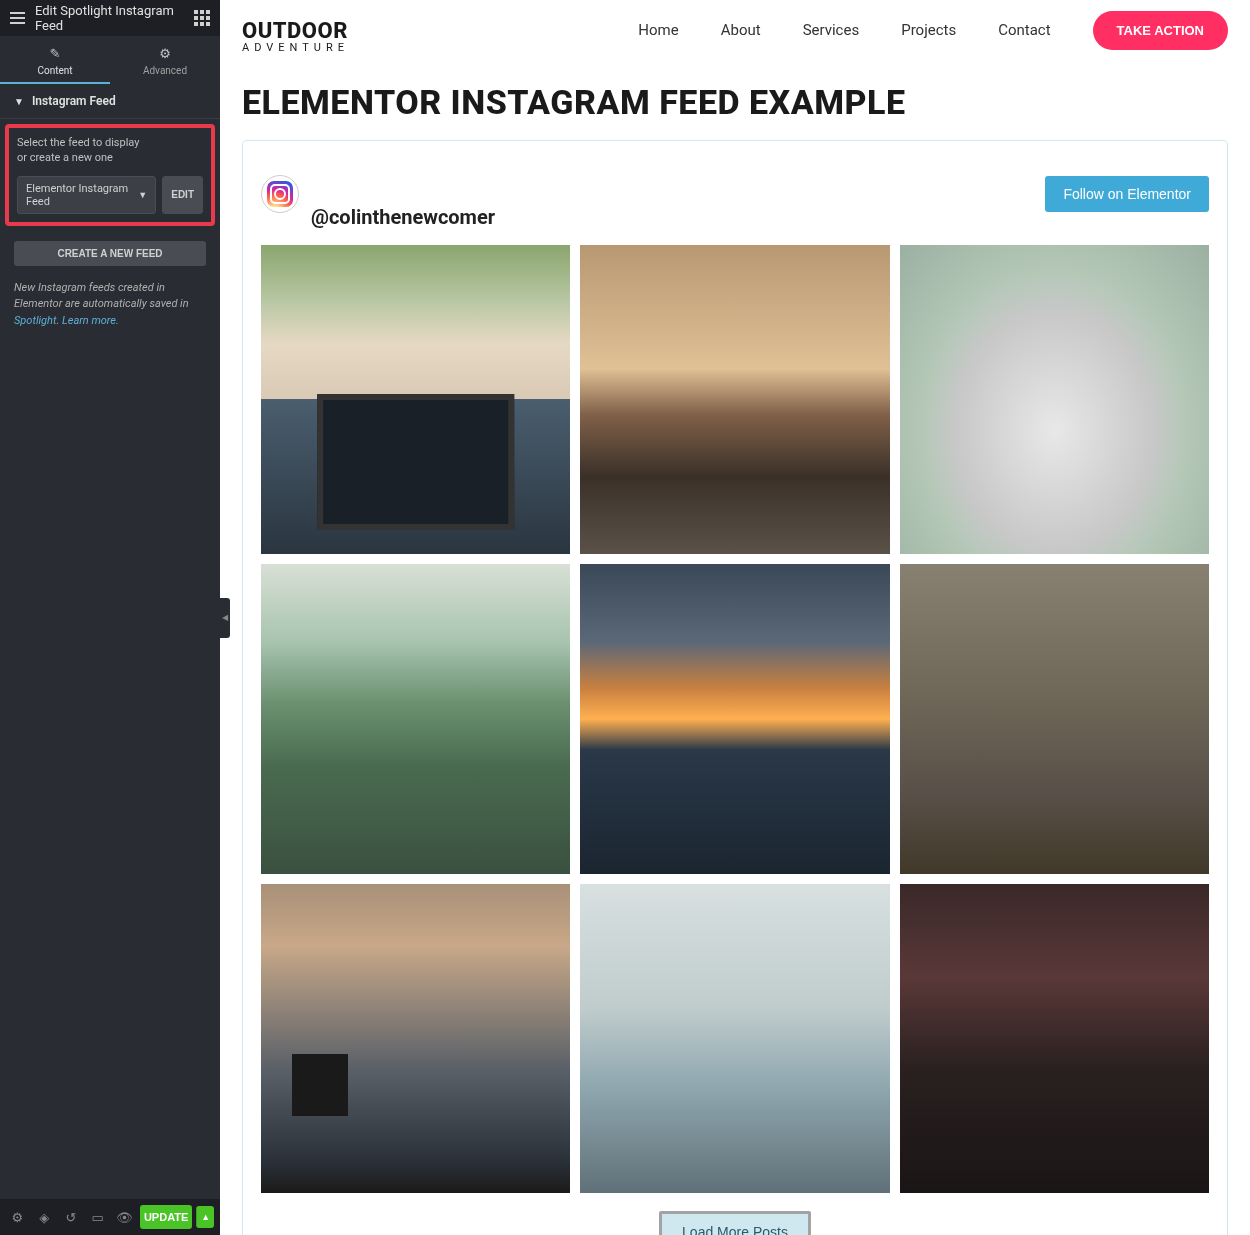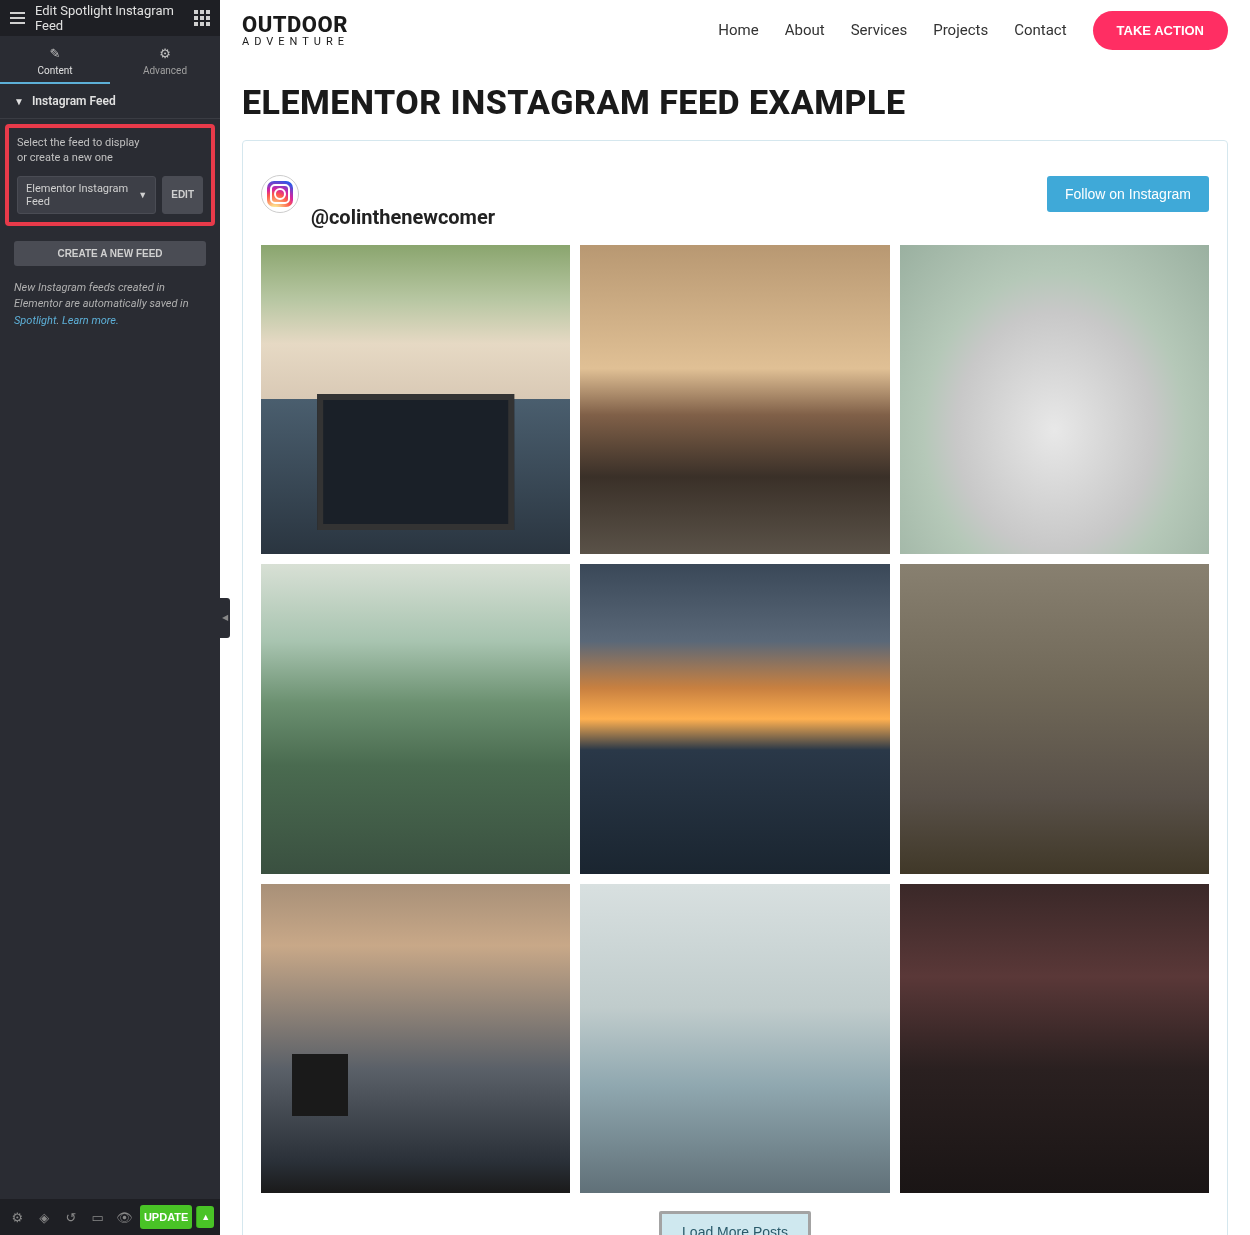--- a/index.html
+++ b/index.html
@@ -37,25 +37,25 @@
 
 .collapse-handle { position: absolute; right: -10px; top: 50%; transform: translateY(-50%); width: 10px; height: 40px; background: #2a2c33; display: flex; align-items: center; justify-content: center; font-size: 8px; color: #888; cursor: pointer; border-radius: 0 3px 3px 0; }
 
 .sidebar-footer { margin-top: auto; display: flex; align-items: center; background: #1e1f24; padding: 6px 6px; gap: 4px; }
 .footer-icon { width: 26px; height: 24px; display: flex; align-items: center; justify-content: center; color: #888; font-size: 13px; cursor: pointer; }
 .update-btn { flex: 1; background: #49c326; color: #fff; border: none; padding: 6px 4px; font-size: 11px; font-weight: 700; cursor: pointer; border-radius: 3px; display: flex; align-items: center; justify-content: center; }
 .update-caret-btn { width: 20px; background: #49c326; color: #fff; border: none; padding: 6px 0; font-size: 9px; cursor: pointer; border-radius: 3px; border-left:1px solid #3aa01d;}
 
 
 .main { flex: 1; background: #fff; display: flex; flex-direction: column; overflow: hidden; }
-.site-header { display: flex; align-items: center; justify-content: space-between; padding: 20px 22px; height: 60px; }
+.site-header { display: flex; justify-content: space-between; padding: 20px 22px; height: 60px; }
 .brand { line-height: 1; }
 .brand-top { font-size: 22px; font-weight: 800; letter-spacing: 0.5px; color: #1a1a1a; }
 .brand-sub { font-size: 11px; letter-spacing: 5px; color: #1a1a1a; }
-.nav { display: flex; align-items: center; gap: 26px; }
+.nav { display: flex; align-items: center; gap: 42px; }
 .nav a { color: #333; font-size: 15px; text-decoration: none; }
 .cta { background: #ff2e63; color: #fff; border: none; border-radius: 24px; padding: 12px 24px; font-size: 13px; font-weight: 700; cursor: pointer; }
 
 .page-body { padding: 22px 22px 6px; overflow: auto; flex: 1; }
 .page-title { font-size: 34px; font-weight: 800; letter-spacing: 0.5px; color: #1a1a1a; margin-bottom: 18px; }
 
 .feed-box { border: 1px solid #d5e7ee; border-radius: 4px; padding: 18px; }
 .feed-head { display: flex; align-items: center; justify-content: space-between; margin-bottom: 16px; }
 .feed-user { display: flex; align-items: center; gap: 12px; }
 .ig-avatar { width: 38px; height: 38px; border-radius: 50%; border: 1px solid #ccc; display: flex; align-items: center; justify-content: center; }
@@ -180,21 +180,21 @@
       <h1 class="page-title">ELEMENTOR INSTAGRAM FEED EXAMPLE</h1>
 
       <div class="feed-box">
         <div class="feed-head">
           <div class="feed-user">
             <div class="ig-avatar">
                 <div class="ig-avatar-inner"></div>
               </div>
             <span class="username">@colinthenewcomer</span>
           </div>
-          <button class="follow-btn">Follow on Instagram</button>
+          <button class="follow-btn">Follow on Elementor</button>
         </div>
 
         <div class="grid">
           <div class="tile t1"></div>
           <div class="tile t2"></div>
           <div class="tile t3"></div>
           <div class="tile t4"></div>
           <div class="tile t5"></div>
           <div class="tile t6"></div>
           <div class="tile t7"></div>

